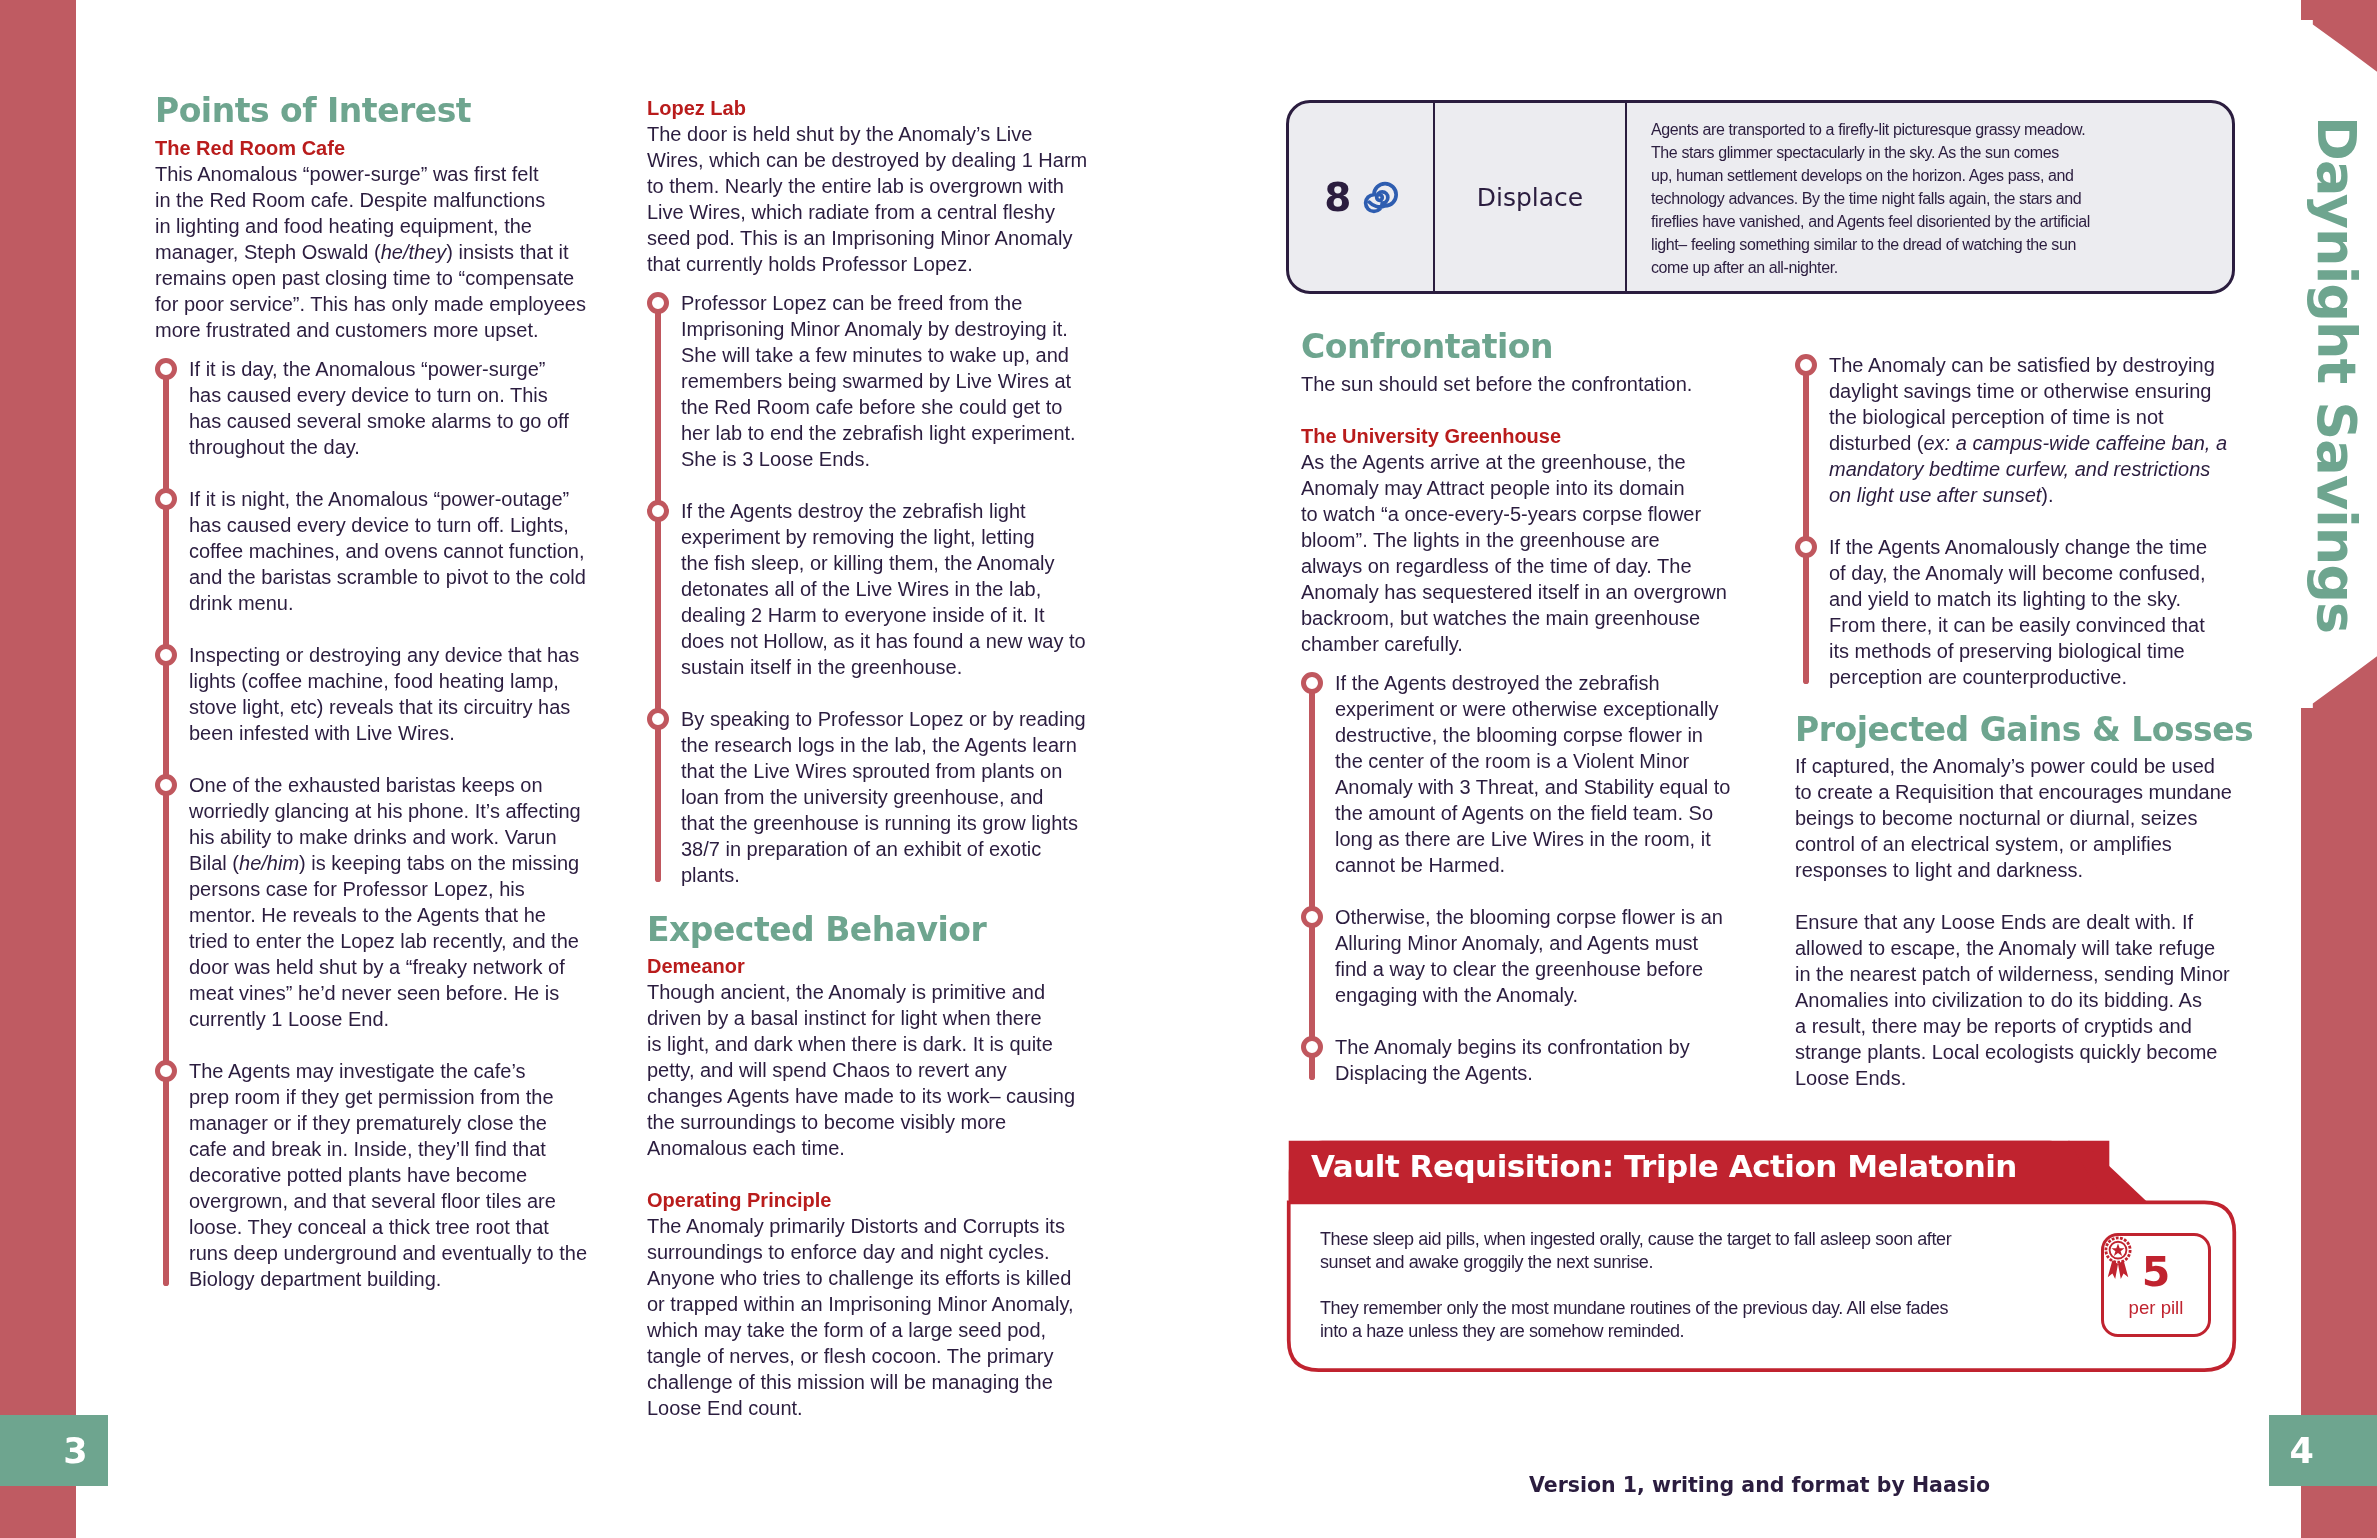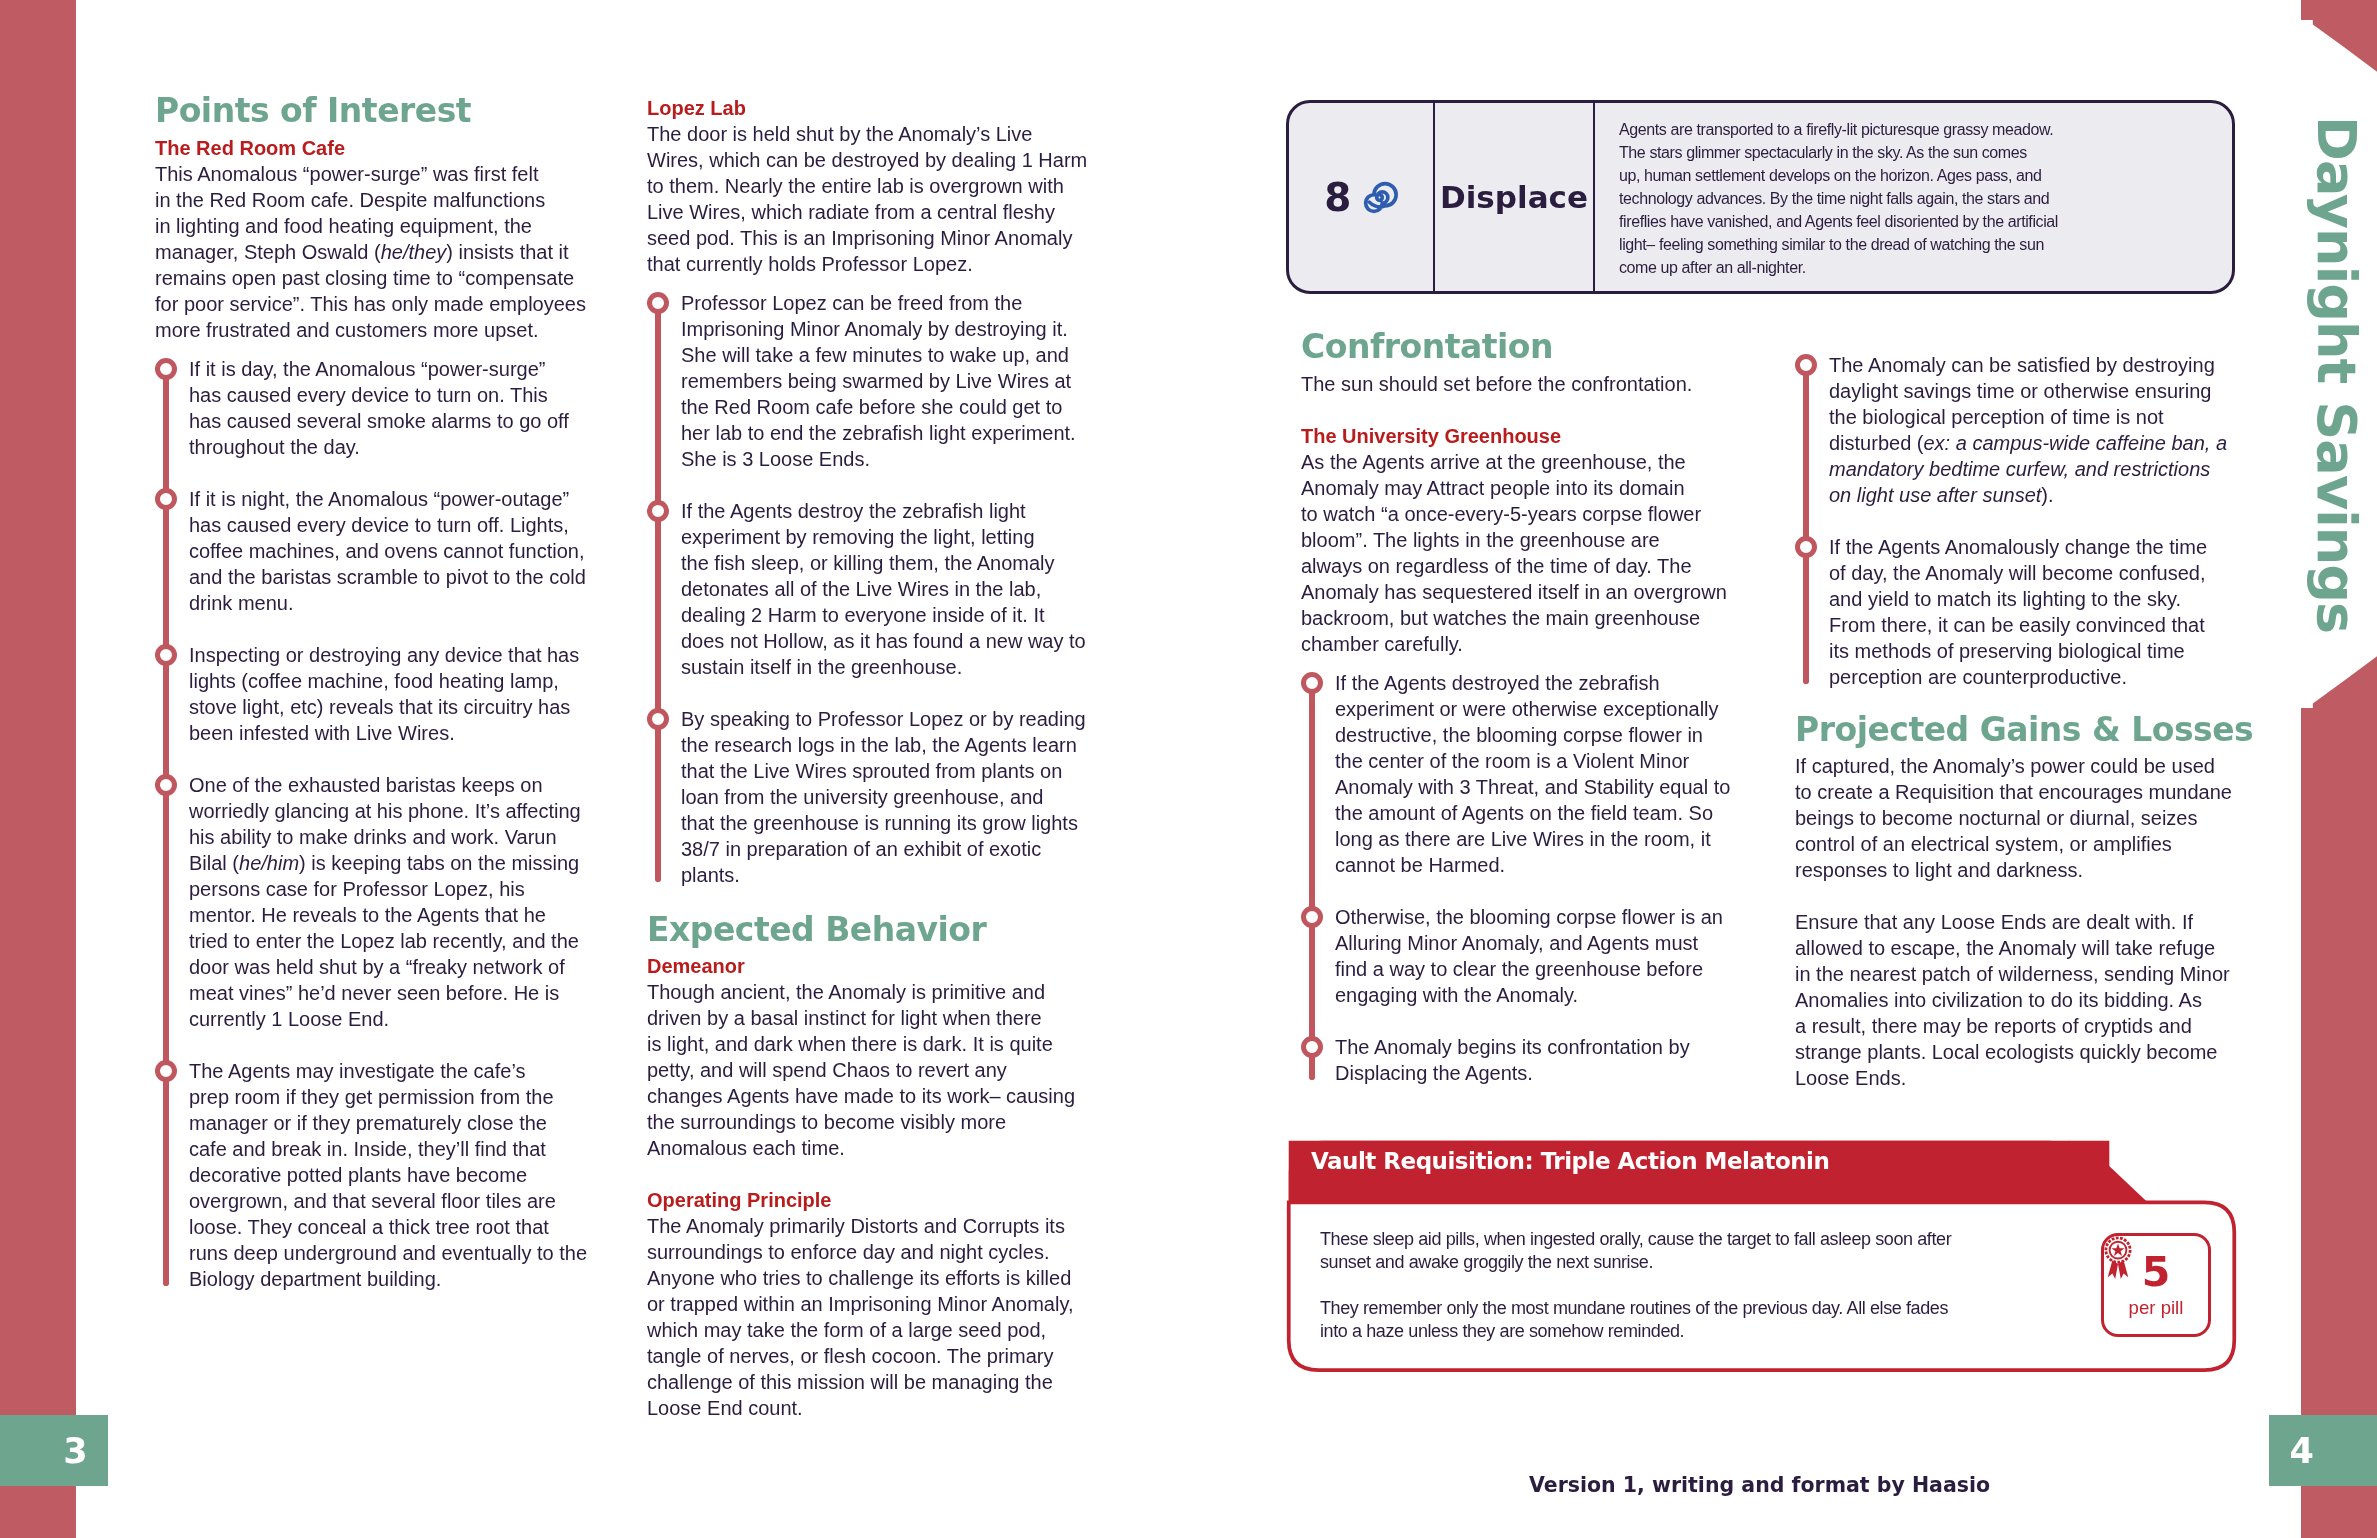--- a/index.html
+++ b/index.html
@@ -33,27 +33,27 @@
   .tl-item { position: relative; margin-bottom: 26px; }
   .tl-item:last-child { margin-bottom: 0; }
   .tl-item .dot { position: absolute; left: -34px; top: 1.9px; width: 22.4px; height: 22.4px; border-radius: 50%;
     background: #fff; border: 5.6px solid #c0575e; }
   em { font-style: italic; }
 
   .displace-box { position: absolute; left: 1286px; top: 100px; width: 949px; height: 194px;
     border: 3.7px solid #2b1d3f; border-radius: 24px; background: #ececf0; display: flex; overflow: hidden; }
   .displace-box .cell-num { width: 146px; border-right: 2.8px solid #2b1d3f; display: flex; align-items: center; justify-content: center; gap: 9.3px; }
   .displace-box .num { font-family: "DejaVu Sans", sans-serif; font-weight: bold; font-size: 39px; color: #2b1d3f; }
-  .displace-box .cell-name { width: 160px; border-right: 2.8px solid #2b1d3f; display: flex; align-items: center; justify-content: center;
-    font-family: "DejaVu Sans", sans-serif; font-weight: bold; font-size: 31px; color: #2b1d3f; }
+  .displace-box .cell-name { width: 192px; border-right: 2.8px solid #2b1d3f; display: flex; align-items: center; justify-content: center;
+    font-family: "DejaVu Sans", sans-serif; font-weight: normal; font-size: 25px; color: #2b1d3f; }
   .displace-box .cell-desc { flex: 1; padding: 15px 18.6px 0 24px; font-size: 16px; line-height: 23px; letter-spacing: -0.4px; }
 
   .vault { position: absolute; left: 1285px; top: 1135px; width: 953px; height: 239px; }
   .vault svg { position: absolute; left: 0; top: 0; }
-  .vault-title { position: absolute; left: 26px; top: 13px; color: #fff; font-family: "DejaVu Sans", sans-serif; font-weight: bold; font-size: 23px; letter-spacing: -0.5px; }
+  .vault-title { position: absolute; left: 26px; top: 13px; color: #fff; font-family: "DejaVu Sans", sans-serif; font-weight: bold; font-size: 31px; letter-spacing: -0.5px; }
   .vault-desc { position: absolute; left: 35px; top: 93px; width: 718px; font-size: 18px; line-height: 23px; letter-spacing: -0.4px; }
   .price-box { position: absolute; left: 816px; top: 98px; width: 110px; height: 104px; border: 3.7px solid #c0232f; border-radius: 17px;
     color: #c0232f; display: flex; flex-direction: column; align-items: center; justify-content: center; }
   .price-row { display: flex; align-items: center; gap: 3.7px; }
   .price-num { font-family: "DejaVu Sans", sans-serif; font-weight: bold; font-size: 41px; line-height: 43px; }
   .price-unit { font-size: 18.6px; margin-top: 3.7px; text-align: right; }
 
   .footer-credit { position: absolute; left: 1529px; top: 1473px; font-family: "DejaVu Sans", sans-serif; font-weight: bold; font-size: 20.5px; color: #2b1d3f; text-align: right; }
 </style>
 </head>

